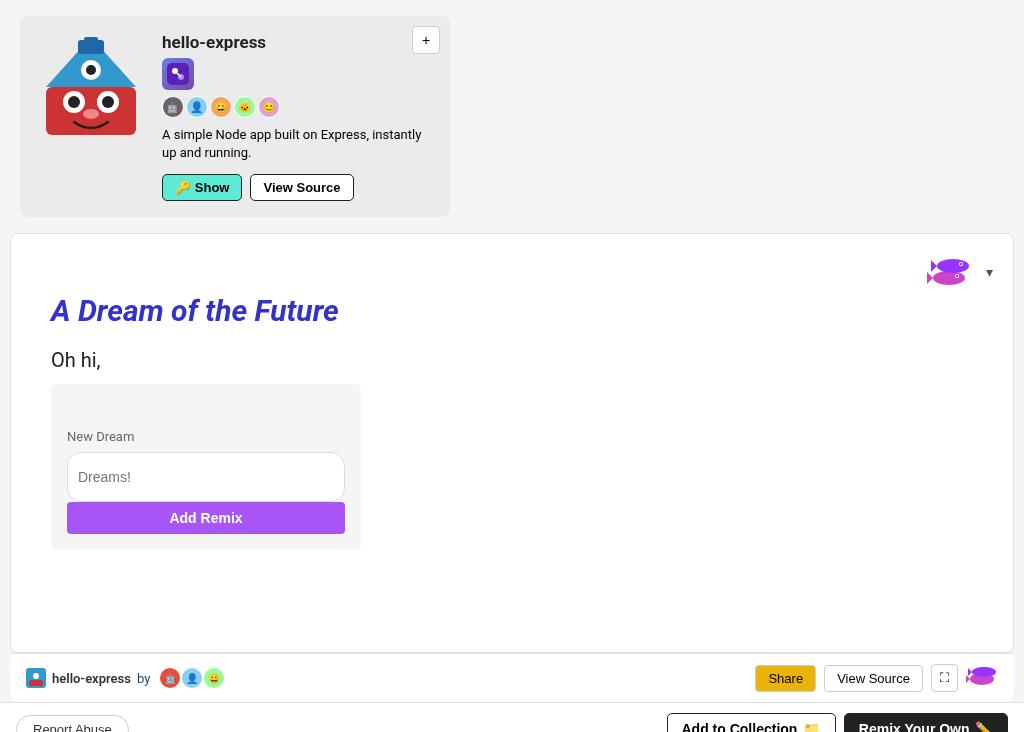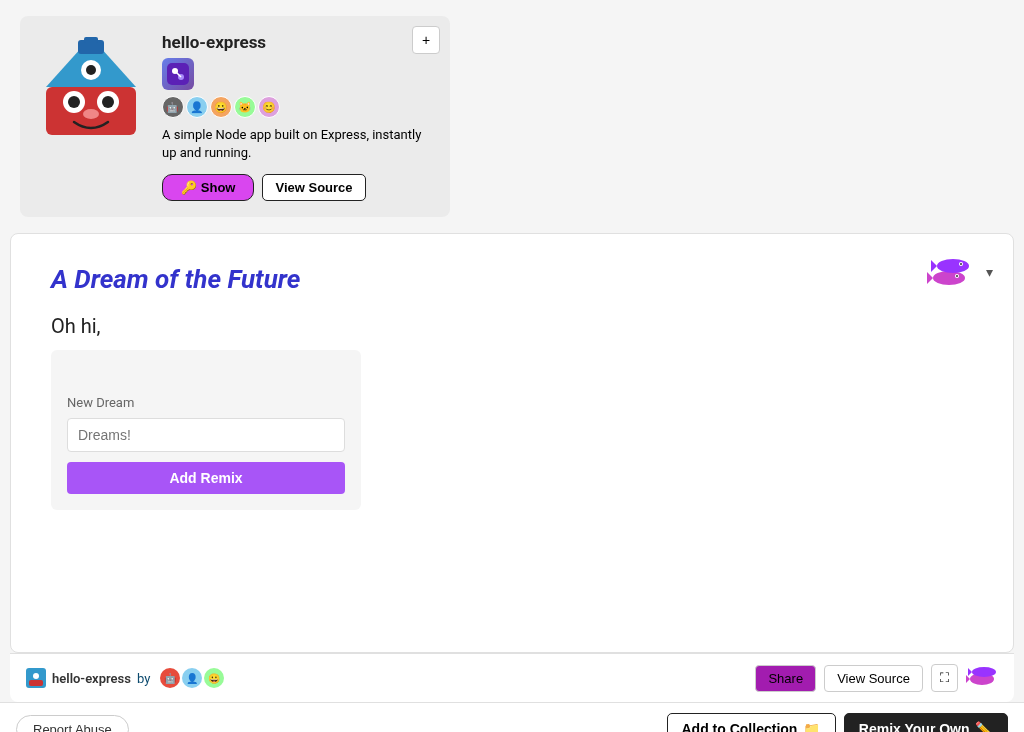--- a/index.html
+++ b/index.html
@@ -108,24 +108,24 @@
       margin-bottom: 12px;
       line-height: 1.4;
     }
 
     .project-buttons {
       display: flex;
       gap: 8px;
     }
 
     .btn-show {
-      background: #d946ef;
+      background: #5eead4;
       border: 1.5px solid #222;
-      border-radius: 10px;
-      padding: 5px 18px;
+      border-radius: 5px;
+      padding: 5px 12px;
       font-size: 13px;
       font-weight: 600;
       cursor: pointer;
       display: flex;
       align-items: center;
       gap: 5px;
     }
 
     .btn-view-source {
       background: white;
@@ -142,25 +142,26 @@
       background: white;
       margin: 0 10px;
       border-radius: 8px;
       border: 1px solid #e0e0e0;
       min-height: 420px;
       padding: 30px 40px;
       position: relative;
     }
 
     .page-title {
-      font-size: 26px;
+      font-size: 30px;
       font-weight: 700;
       font-style: italic;
       color: #3333cc;
       margin-bottom: 20px;
+      margin-top: 29px;
     }
 
     .greeting {
       font-size: 20px;
       font-weight: 400;
       color: #222;
       margin-bottom: 12px;
     }
 
     .subtitle {
@@ -179,25 +180,24 @@
 
     .form-label {
       font-size: 13px;
       color: #666;
       margin-bottom: 8px;
       margin-top: 29px;
     }
 
     .dream-input {
       width: 100%;
-      padding: 8px 10px;
+      padding: 16px 10px;
       border: 1px solid #ddd;
-      border-radius: 4px;
+      border-radius: 14px;
       font-size: 14px;
-      margin-bottom: 10px;
       background: white;
       color: #999;
     }
 
     .btn-add-dream {
       width: 100%;
       padding: 8px;
       background: #a855f7;
       border: none;
       border-radius: 4px;
@@ -269,21 +269,21 @@
       margin-left: 4px;
     }
 
     .bottom-right {
       display: flex;
       align-items: center;
       gap: 8px;
     }
 
     .btn-share {
-      background: #a21caf;
+      background: #eab308;
       border: 1px solid #ccc;
       border-radius: 4px;
       padding: 5px 12px;
       font-size: 13px;
       cursor: pointer;
     }
 
     .btn-view-source-sm {
       background: white;
       border: 1px solid #ccc;

